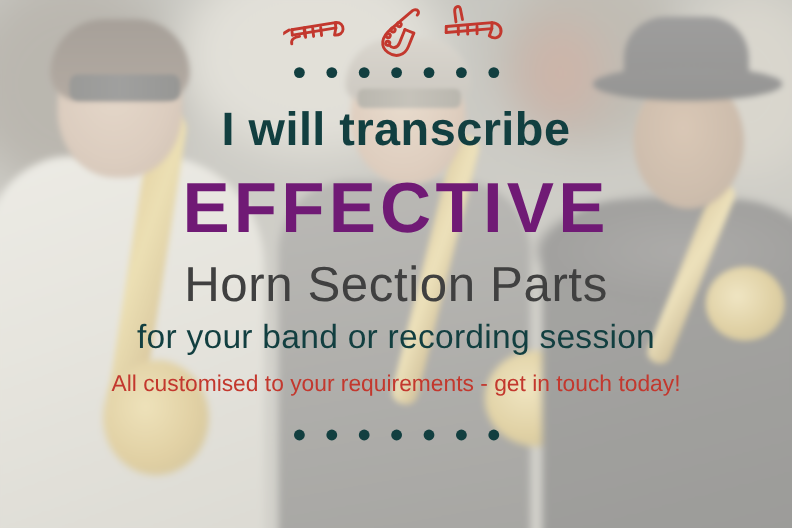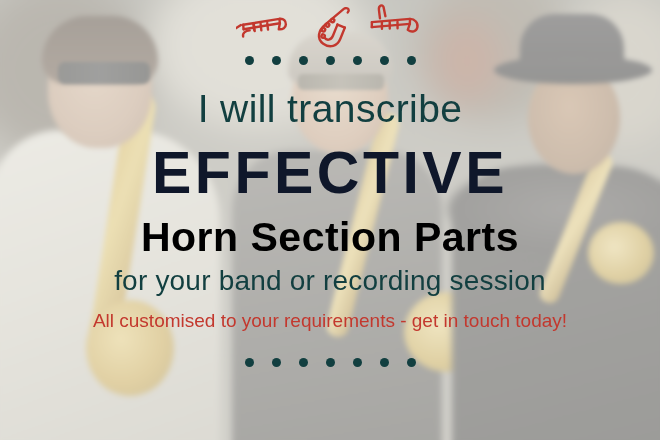--- a/index.html
+++ b/index.html
@@ -198,41 +198,41 @@
   .dot {
     width: 9px;
     height: 9px;
     border-radius: 50%;
     background: #123f40;
   }
 
   .line-transcribe {
     margin-top: 24px;
     font-size: 39px;
-    font-weight: 400;
+    font-weight: 700;
     letter-spacing: 0.4px;
     color: #123f40;
     line-height: 1;
   }
 
   .line-effective {
     margin-top: 16px;
     font-size: 59px;
     font-weight: 700;
     letter-spacing: 3.5px;
-    color: #0f172a;
+    color: #701a75;
     line-height: 1;
   }
 
   .line-horn {
     margin-top: 14px;
     font-size: 41px;
-    font-weight: 700;
+    font-weight: 400;
     letter-spacing: 0.5px;
-    color: #000000;
+    color: #404040;
     line-height: 1;
   }
 
   .line-for-your {
     margin-top: 9px;
     font-size: 28px;
     font-weight: 400;
     letter-spacing: 0.2px;
     color: #123f40;
     line-height: 1;

